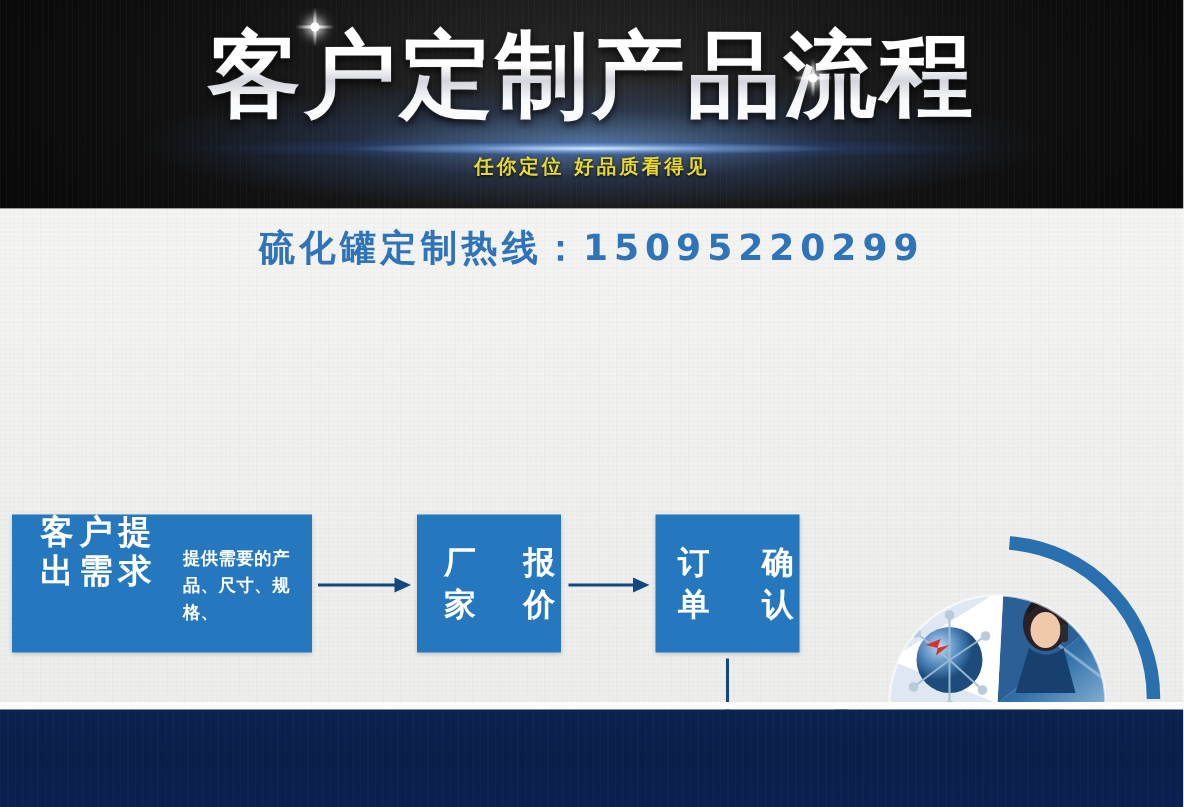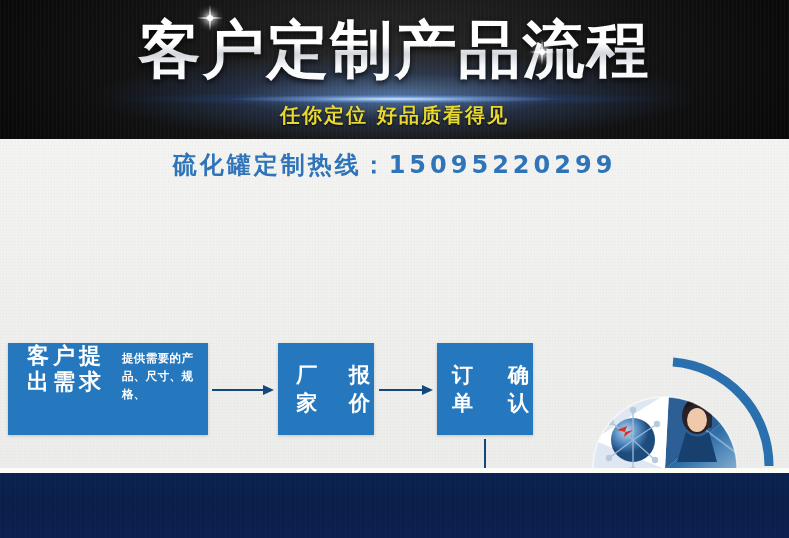--- a/index.html
+++ b/index.html
@@ -44,21 +44,21 @@
   .spark i{display:block;position:absolute;background:#fff;border-radius:50%;}
   .sp1{left:210px;top:18px;}
   .sp2{left:542px;top:52px;}
   .spark .h{width:26px;height:2px;left:-13px;top:-1px;
     background:linear-gradient(90deg,rgba(255,255,255,0),#fff,rgba(255,255,255,0));border-radius:0;}
   .spark .v{width:2px;height:26px;left:-1px;top:-13px;
     background:linear-gradient(180deg,rgba(255,255,255,0),#fff,rgba(255,255,255,0));border-radius:0;}
   .spark .c{width:6px;height:6px;left:-3px;top:-3px;box-shadow:0 0 7px 3px rgba(255,255,255,.9);}
   .hdr-sub{
     position:absolute;left:0;right:0;top:102px;text-align:center;z-index:3;
-    font-size:20px;font-weight:bold;letter-spacing:2px;color:#e8d830;
+    font-size:13px;font-weight:bold;letter-spacing:2px;color:#e8d830;
     font-family:"DejaVu Sans","Liberation Sans",sans-serif;
     text-shadow:0 1px 2px rgba(0,0,0,.9);
   }
 
   
   .body{
     position:absolute;left:0;top:139px;width:789px;height:418px;
     background:
       repeating-linear-gradient(0deg, rgba(0,0,0,.012) 0 1px, rgba(255,255,255,0) 1px 3px),
       repeating-linear-gradient(90deg, rgba(0,0,0,.012) 0 1px, rgba(255,255,255,0) 1px 3px),
@@ -74,21 +74,21 @@
 
   
   .box{
     position:absolute;background:#2578bd;color:#fff;
     display:flex;flex-direction:row;align-items:center;justify-content:center;
     font-family:"DejaVu Sans","Liberation Sans",sans-serif;
     box-shadow:0 1px 3px rgba(0,0,0,.18);
   }
   .box .big{font-size:23px;font-weight:bold;letter-spacing:4px;line-height:1.18;text-align:center;}
   .box .big2{font-size:21px;font-weight:bold;letter-spacing:4px;line-height:1.35;text-align:right;}
-  .box .small{font-size:11.5px;font-weight:bold;line-height:1.55;text-align:left;letter-spacing:.4px;margin-top:7px;}
+  .box .small{font-size:11.5px;font-weight:bold;line-height:1.55;text-align:left;letter-spacing:.4px;margin-top:21px;}
 
   #box-demand{left:8px;top:204px;width:200px;height:92px;align-items:flex-start;padding-left:12px;box-sizing:border-box;}
   #box-demand .big{width:100%;text-align:center;padding-right:10px;box-sizing:border-box;font-size:22px;}
   #box-quote{left:278px;top:204px;width:96px;height:92px;}
   #box-order{left:437px;top:204px;width:96px;height:92px;gap:16px;}
 
   
   .arrow{position:absolute;}
   .arrow .line{position:absolute;background:#12477f;}
   .arrow .head{position:absolute;width:0;height:0;}

